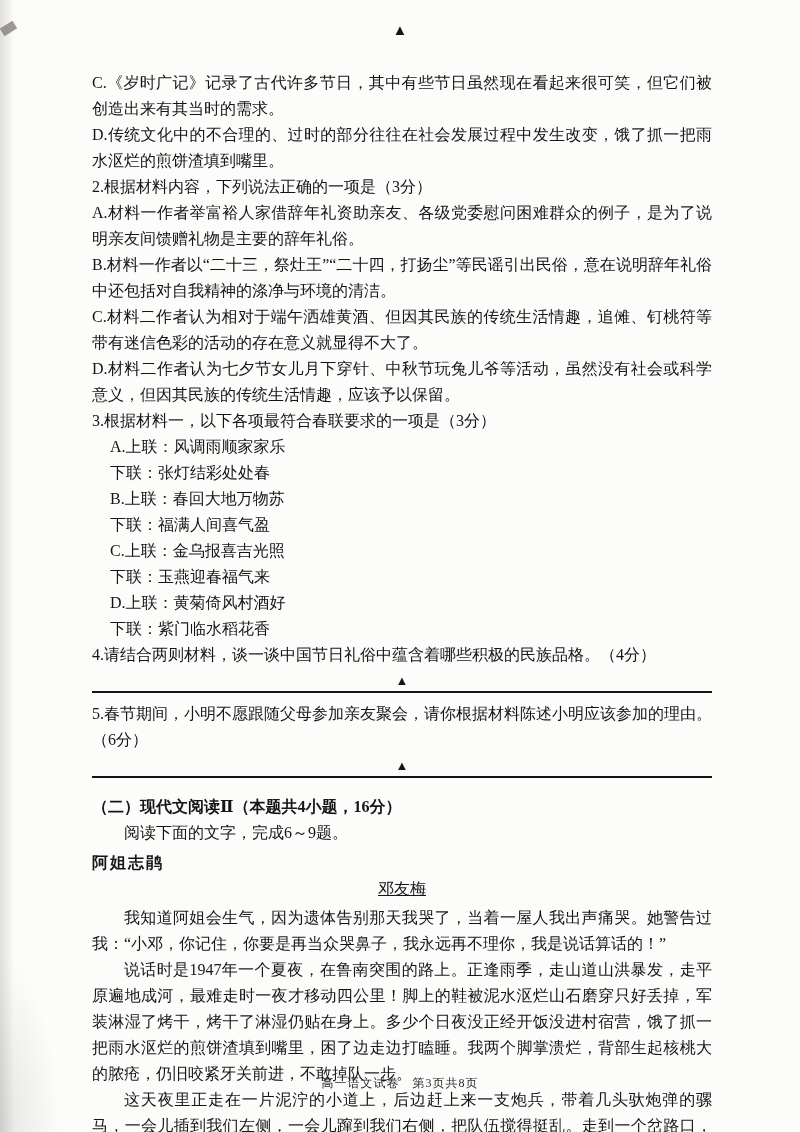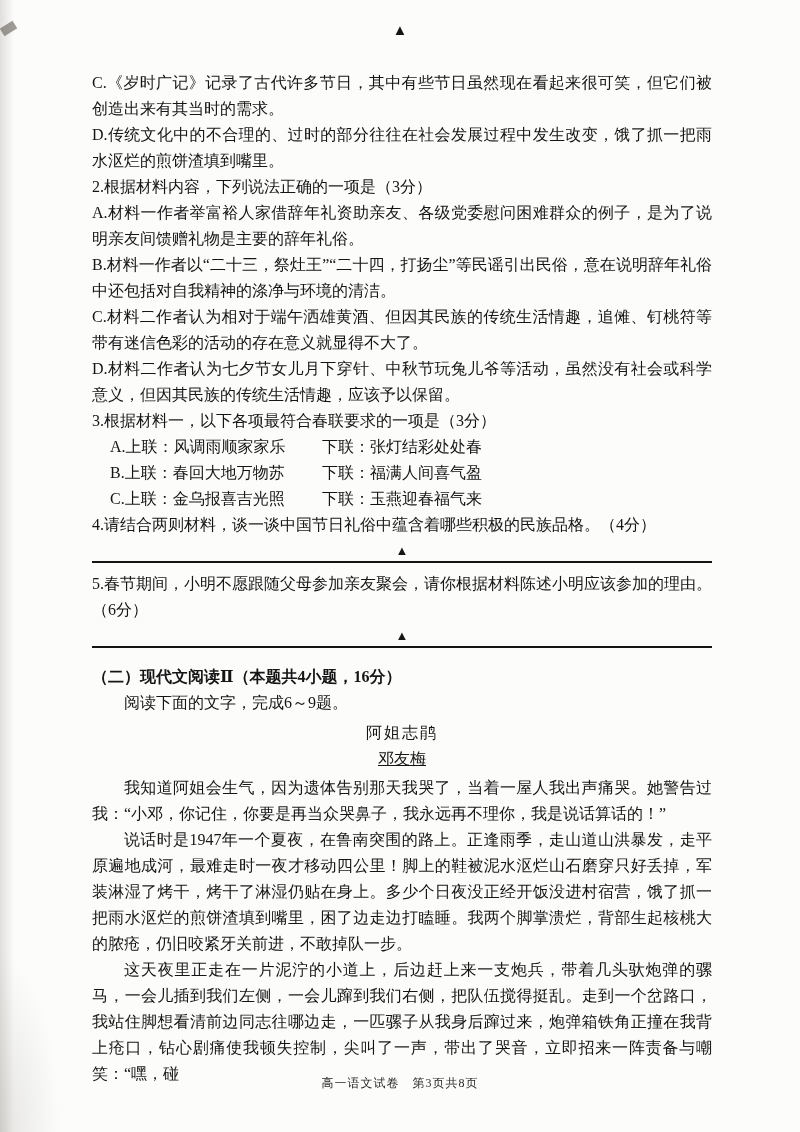--- a/index.html
+++ b/index.html
@@ -22,28 +22,28 @@
     background:radial-gradient(ellipse at 0% 100%,rgba(120,115,105,.18),rgba(120,115,105,0) 70%);
     pointer-events:none;
   }
   .top-marker{position:absolute;top:22px;left:0;right:0;text-align:center;font-size:15px;line-height:16px;}
   .content{
     position:absolute;top:70px;left:92px;width:620px;
     font-size:16px;line-height:26px;text-align:justify;
   }
   .option{}
   .stem{margin-left:0;}
-  .couplet{margin-left:18px;display:flex;}
+  .couplet{margin-left:18px;display:flex;flex-direction:column;}
   .couplet .left{width:212px;flex:none;white-space:nowrap;}
   .couplet .right{white-space:nowrap;}
   .marker-row{text-align:center;font-size:13px;line-height:18px;margin-top:4px;}
   .sep{border-top:2.5px solid #141414;margin:1px 0 8px;}
   .section-heading{font-weight:bold;margin-top:16px;}
   .instruction{text-indent:2em;}
-  .essay-title{text-align:center;font-weight:normal;margin-top:4px;letter-spacing:2px;}
+  .essay-title{font-weight:bold;margin-top:4px;letter-spacing:2px;}
   .essay-author{text-align:center;margin-bottom:3px;text-decoration:underline;}
   .para{margin:0;text-indent:2em;}
   .footer{
     position:absolute;bottom:40px;left:0;right:0;text-align:center;
     font-size:12px;color:#262626;letter-spacing:1px;
   }
 </style>
 </head>
 <body>
 
@@ -71,20 +71,24 @@
       <span class="right">下联：张灯结彩处处春</span>
     </div>
     <div class="couplet">
       <span class="left">B.上联：春回大地万物苏</span>
       <span class="right">下联：福满人间喜气盈</span>
     </div>
     <div class="couplet">
       <span class="left">C.上联：金乌报喜吉光照</span>
       <span class="right">下联：玉燕迎春福气来</span>
     </div>
+    <div class="couplet">
+      <span class="left">D.上联：黄菊倚风村酒好</span>
+      <span class="right">下联：紫门临水稻花香</span>
+    </div>
 
     <div class="stem">4.请结合两则材料，谈一谈中国节日礼俗中蕴含着哪些积极的民族品格。（4分）</div>
 
     <div class="marker-row">▲</div>
     <div class="sep"></div>
 
     <div class="stem">5.春节期间，小明不愿跟随父母参加亲友聚会，请你根据材料陈述小明应该参加的理由。（6分）</div>
 
     <div class="marker-row">▲</div>
     <div class="sep"></div>

